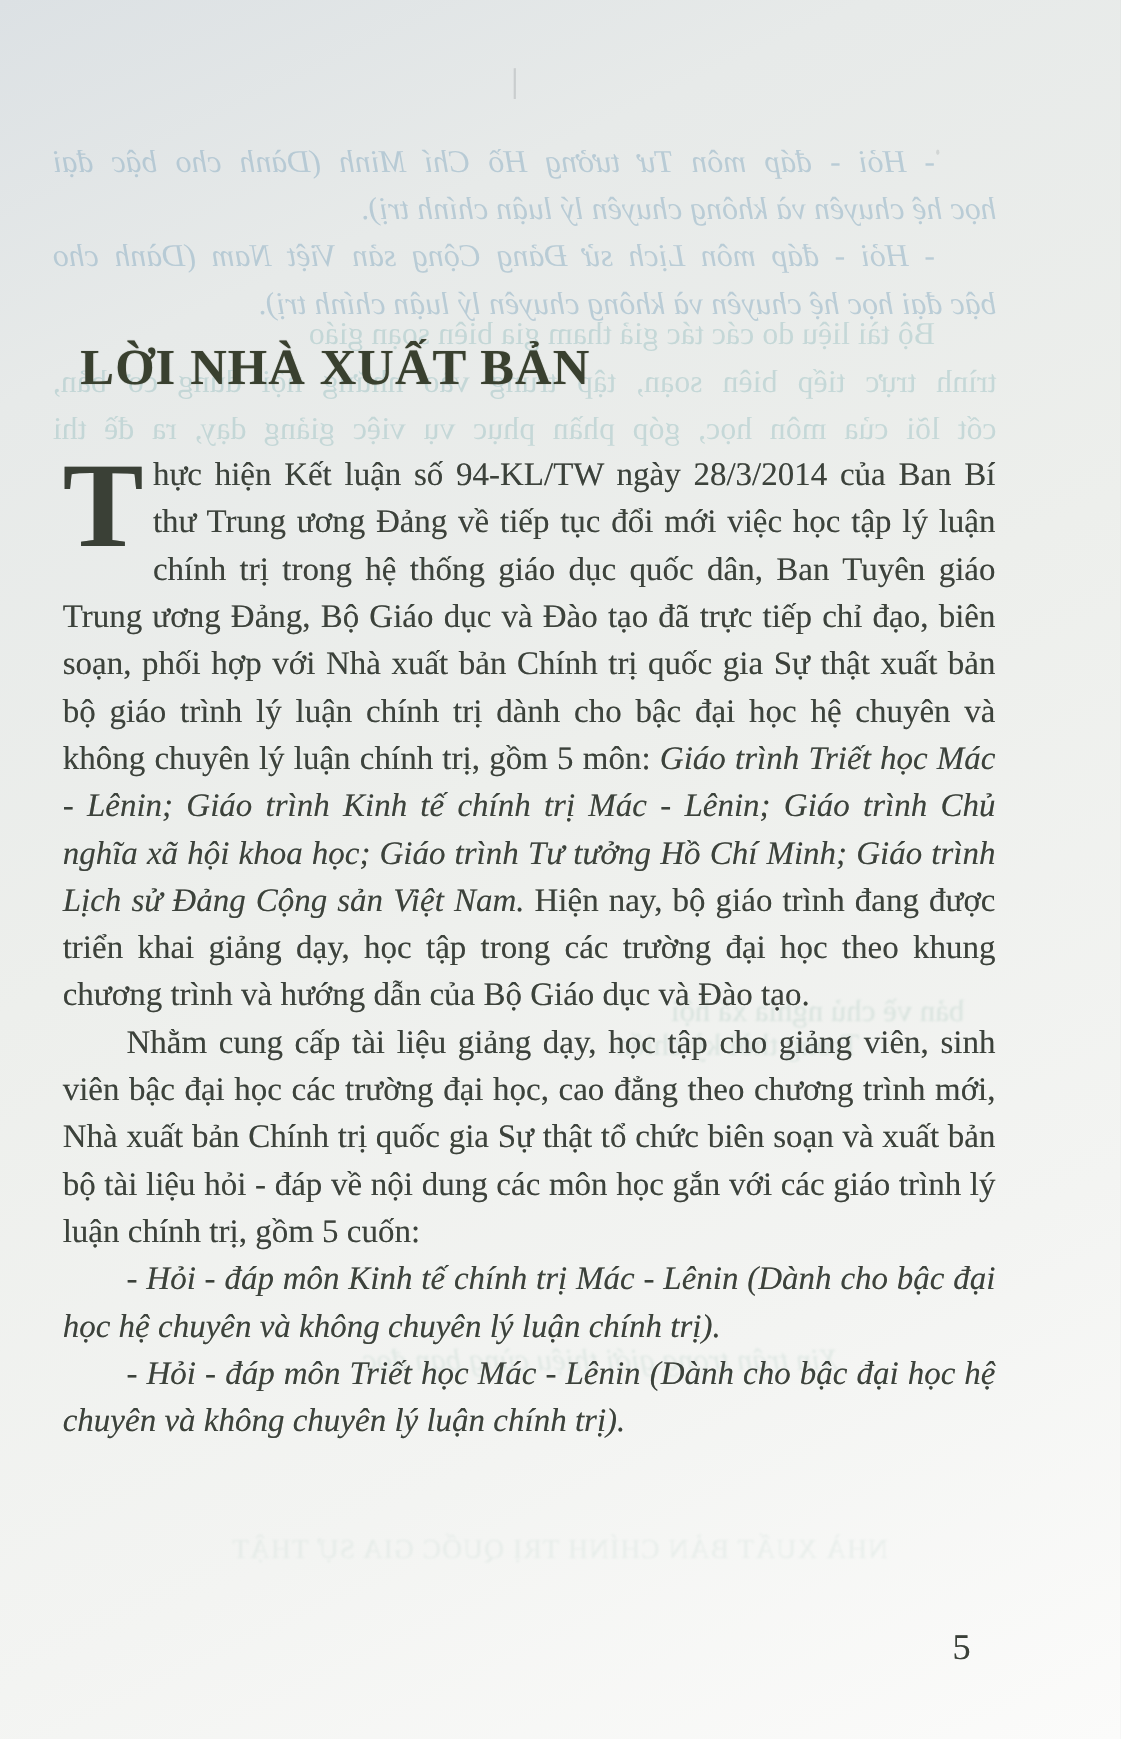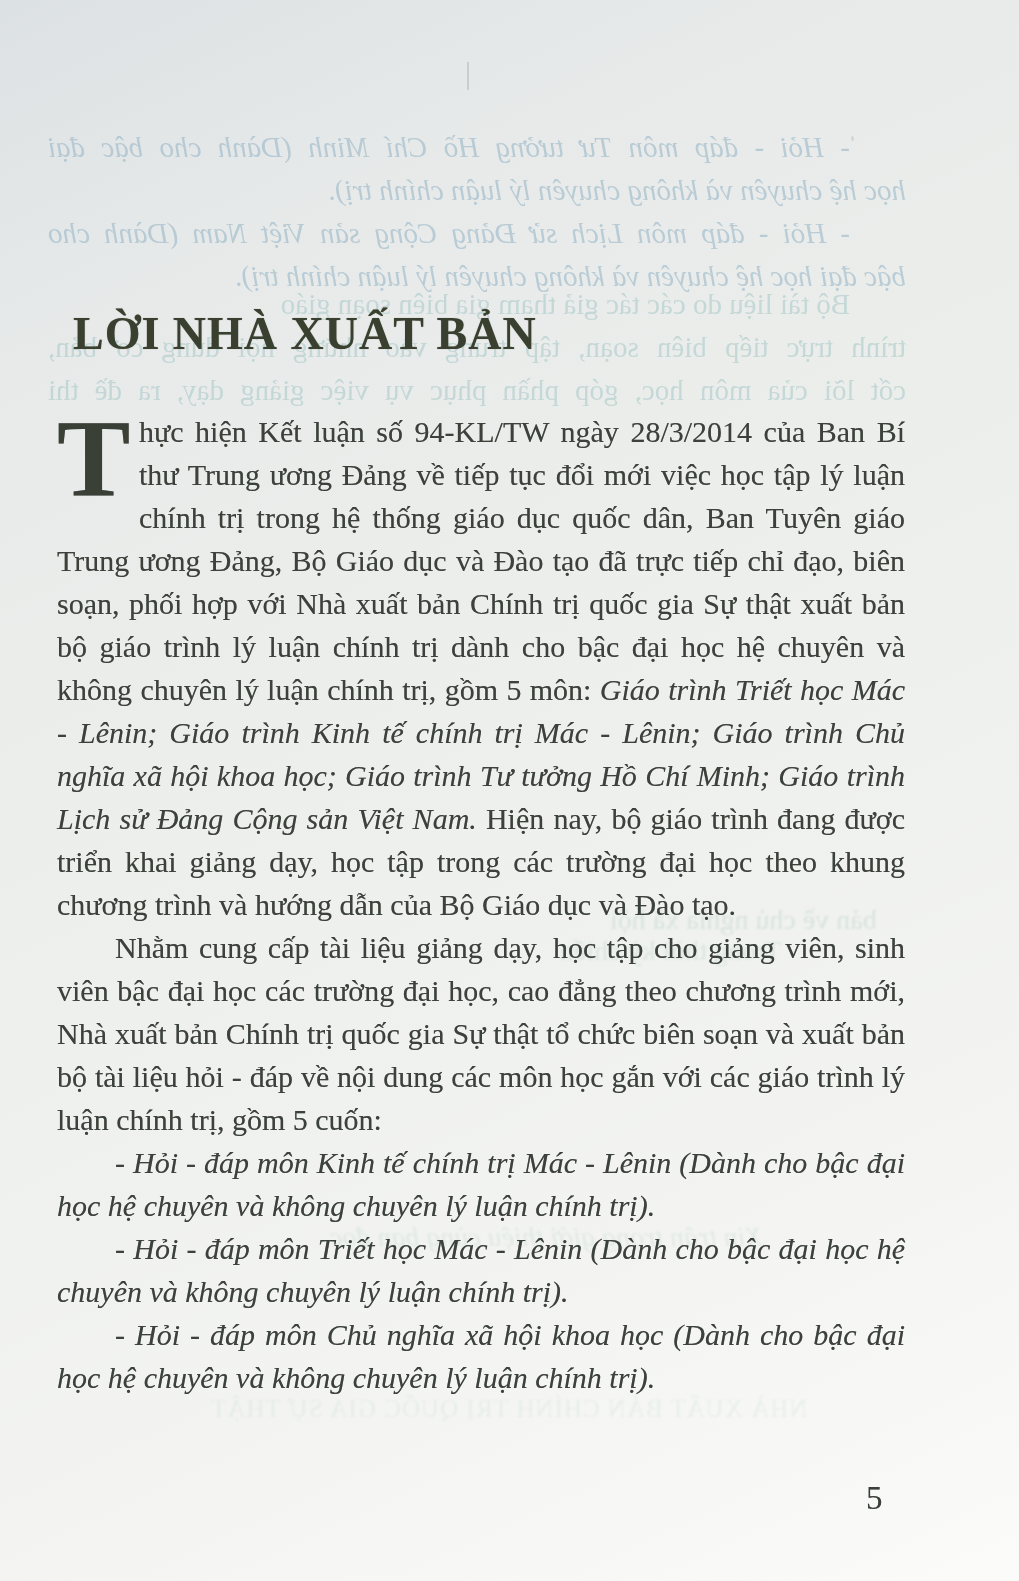--- a/index.html
+++ b/index.html
@@ -95,18 +95,17 @@
 
   <h1 class="title">LỜI NHÀ XUẤT BẢN</h1>
 
   <div class="body-text">
     <p>
       <span class="dropcap">T</span><span>hực hiện Kết luận số 94-KL/TW ngày 28/3/2014 của Ban Bí thư Trung ương Đảng về tiếp tục đổi mới việc học tập lý luận chính trị trong hệ thống giáo dục quốc dân, Ban Tuyên giáo Trung ương Đảng, Bộ Giáo dục và Đào tạo đã trực tiếp chỉ đạo, biên soạn, phối hợp với Nhà xuất bản Chính trị quốc gia Sự thật xuất bản bộ giáo trình lý luận chính trị dành cho bậc đại học hệ chuyên và không chuyên lý luận chính trị, gồm 5 môn: </span><i>Giáo trình Triết học Mác - Lênin; Giáo trình Kinh tế chính trị Mác - Lênin; Giáo trình Chủ nghĩa xã hội khoa học; Giáo trình Tư tưởng Hồ Chí Minh; Giáo trình Lịch sử Đảng Cộng sản Việt Nam.</i><span> Hiện nay, bộ giáo trình đang được triển khai giảng dạy, học tập trong các trường đại học theo khung chương trình và hướng dẫn của Bộ Giáo dục và Đào tạo.</span>
     </p>
     <p class="indent">Nhằm cung cấp tài liệu giảng dạy, học tập cho giảng viên, sinh viên bậc đại học các trường đại học, cao đẳng theo chương trình mới, Nhà xuất bản Chính trị quốc gia Sự thật tổ chức biên soạn và xuất bản bộ tài liệu hỏi - đáp về nội dung các môn học gắn với các giáo trình lý luận chính trị, gồm 5 cuốn:</p>
     <p class="indent"><i>- Hỏi - đáp môn Kinh tế chính trị Mác - Lênin (Dành cho bậc đại học hệ chuyên và không chuyên lý luận chính trị).</i></p>
     <p class="indent"><i>- Hỏi - đáp môn Triết học Mác - Lênin (Dành cho bậc đại học hệ chuyên và không chuyên lý luận chính trị).</i></p>
-    <p class="indent"><i>- Hỏi - đáp môn Chủ nghĩa xã hội khoa học (Dành cho bậc đại học hệ chuyên và không chuyên lý luận chính trị).</i></p>
   </div>
 
   <div class="pagenum">5</div>
 
 </div>
 
 </body></html>

